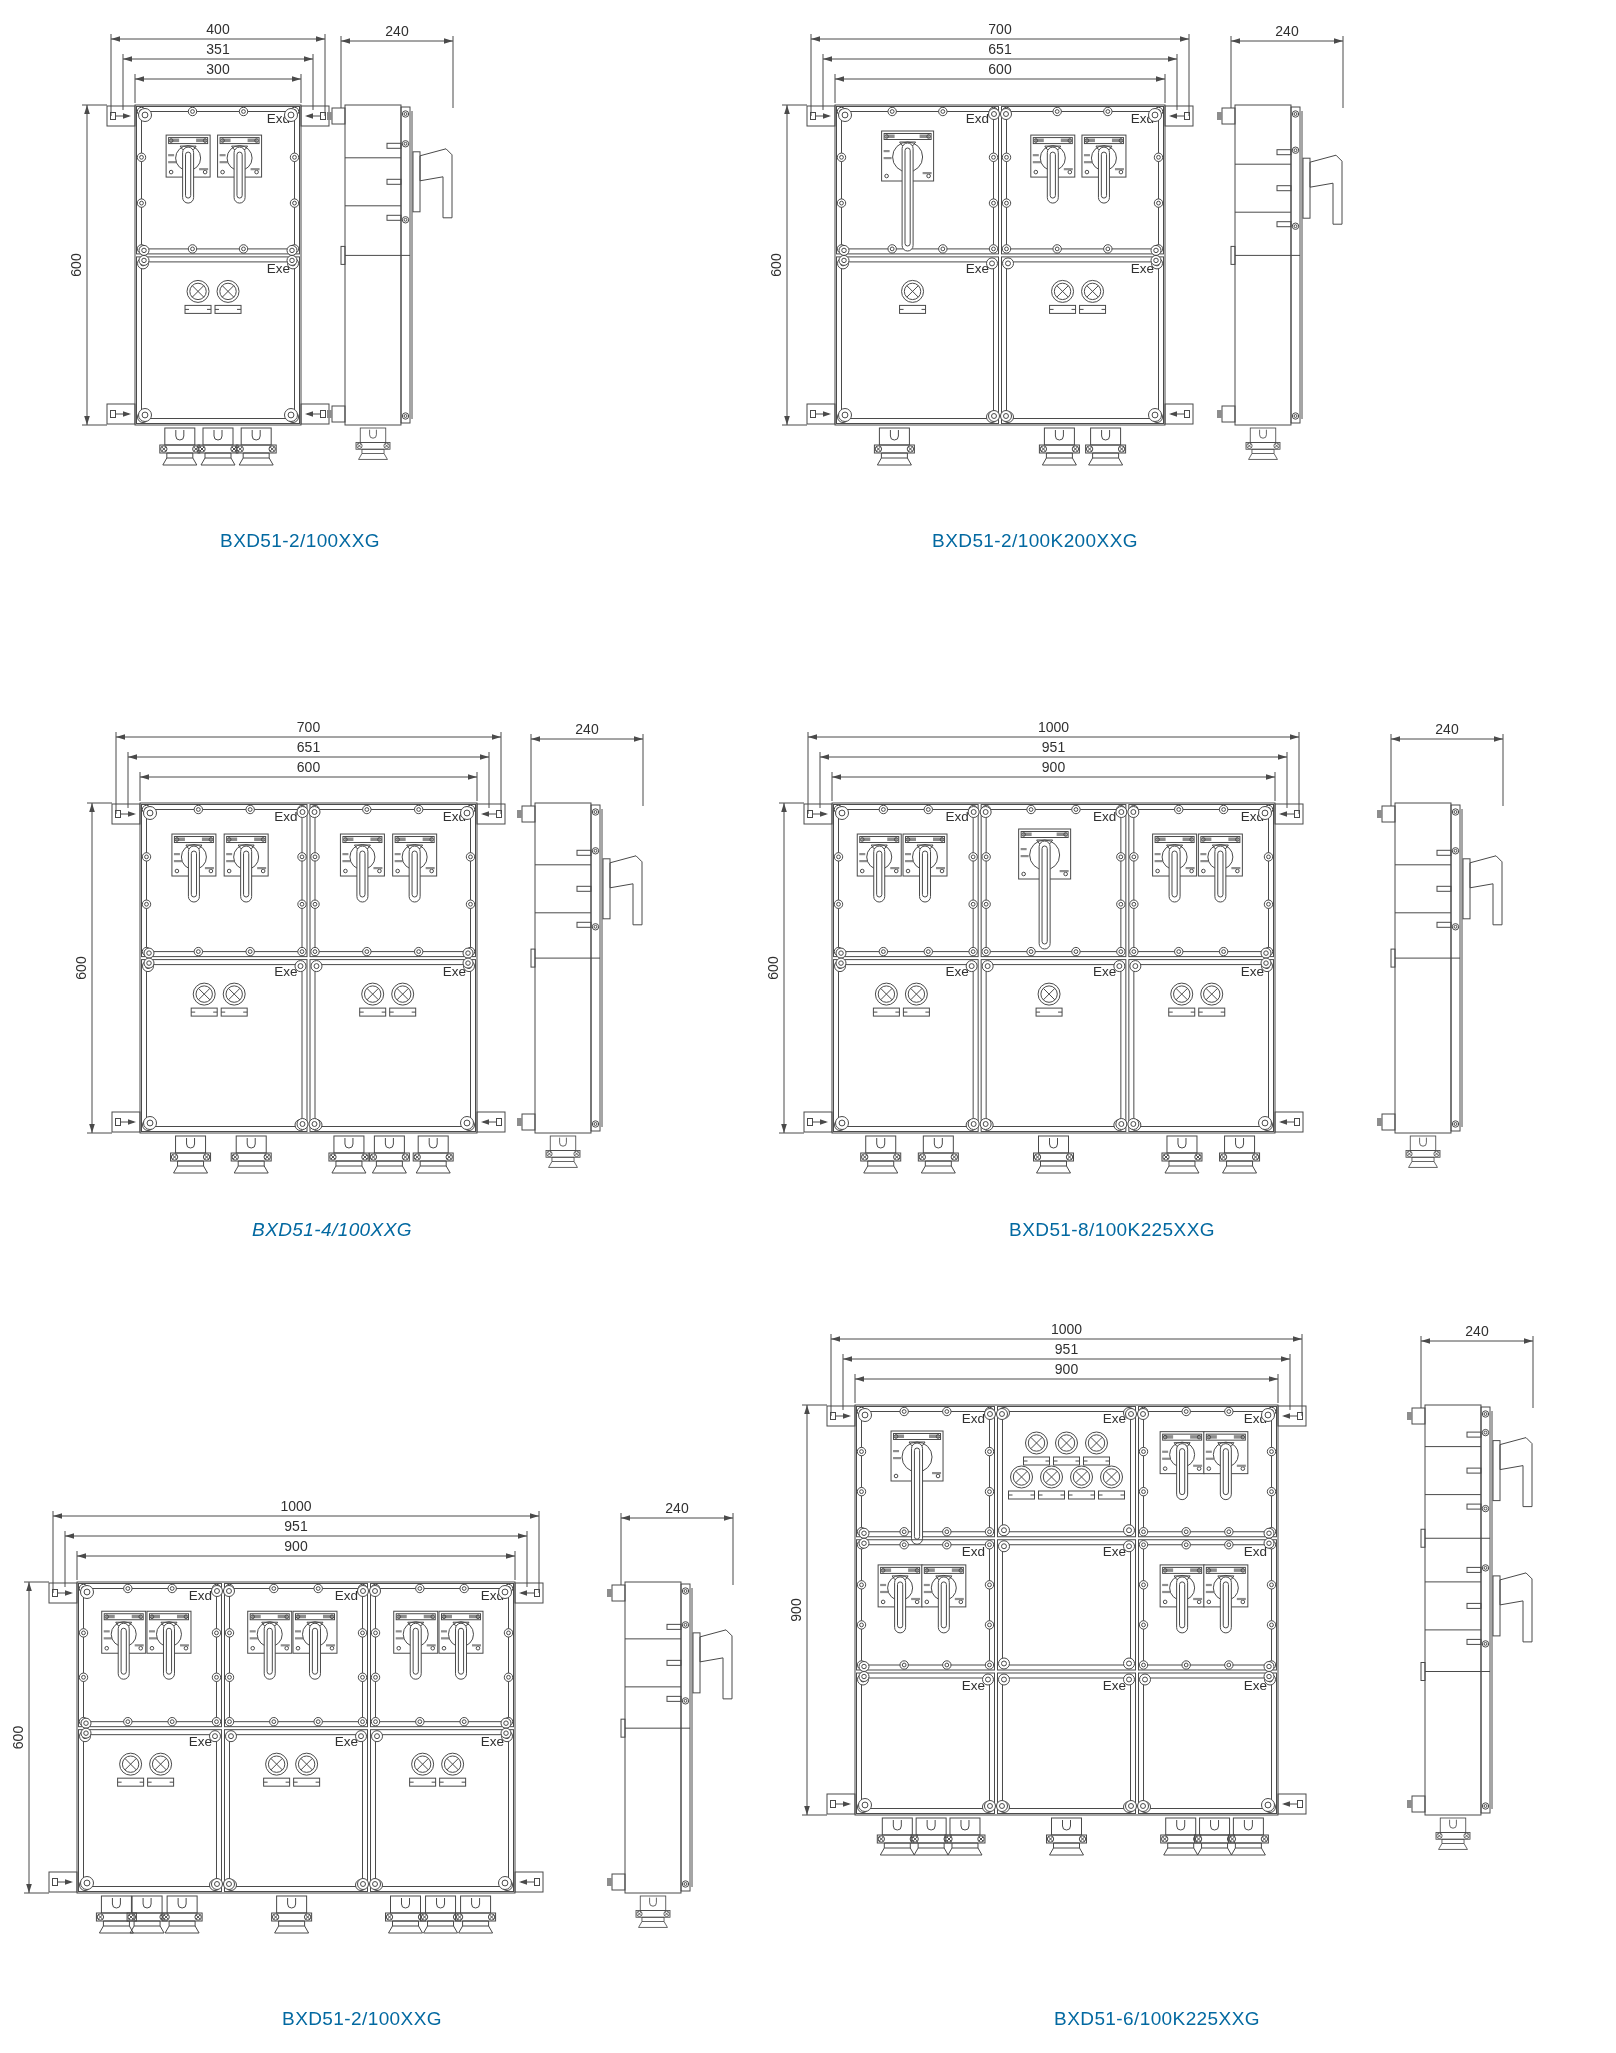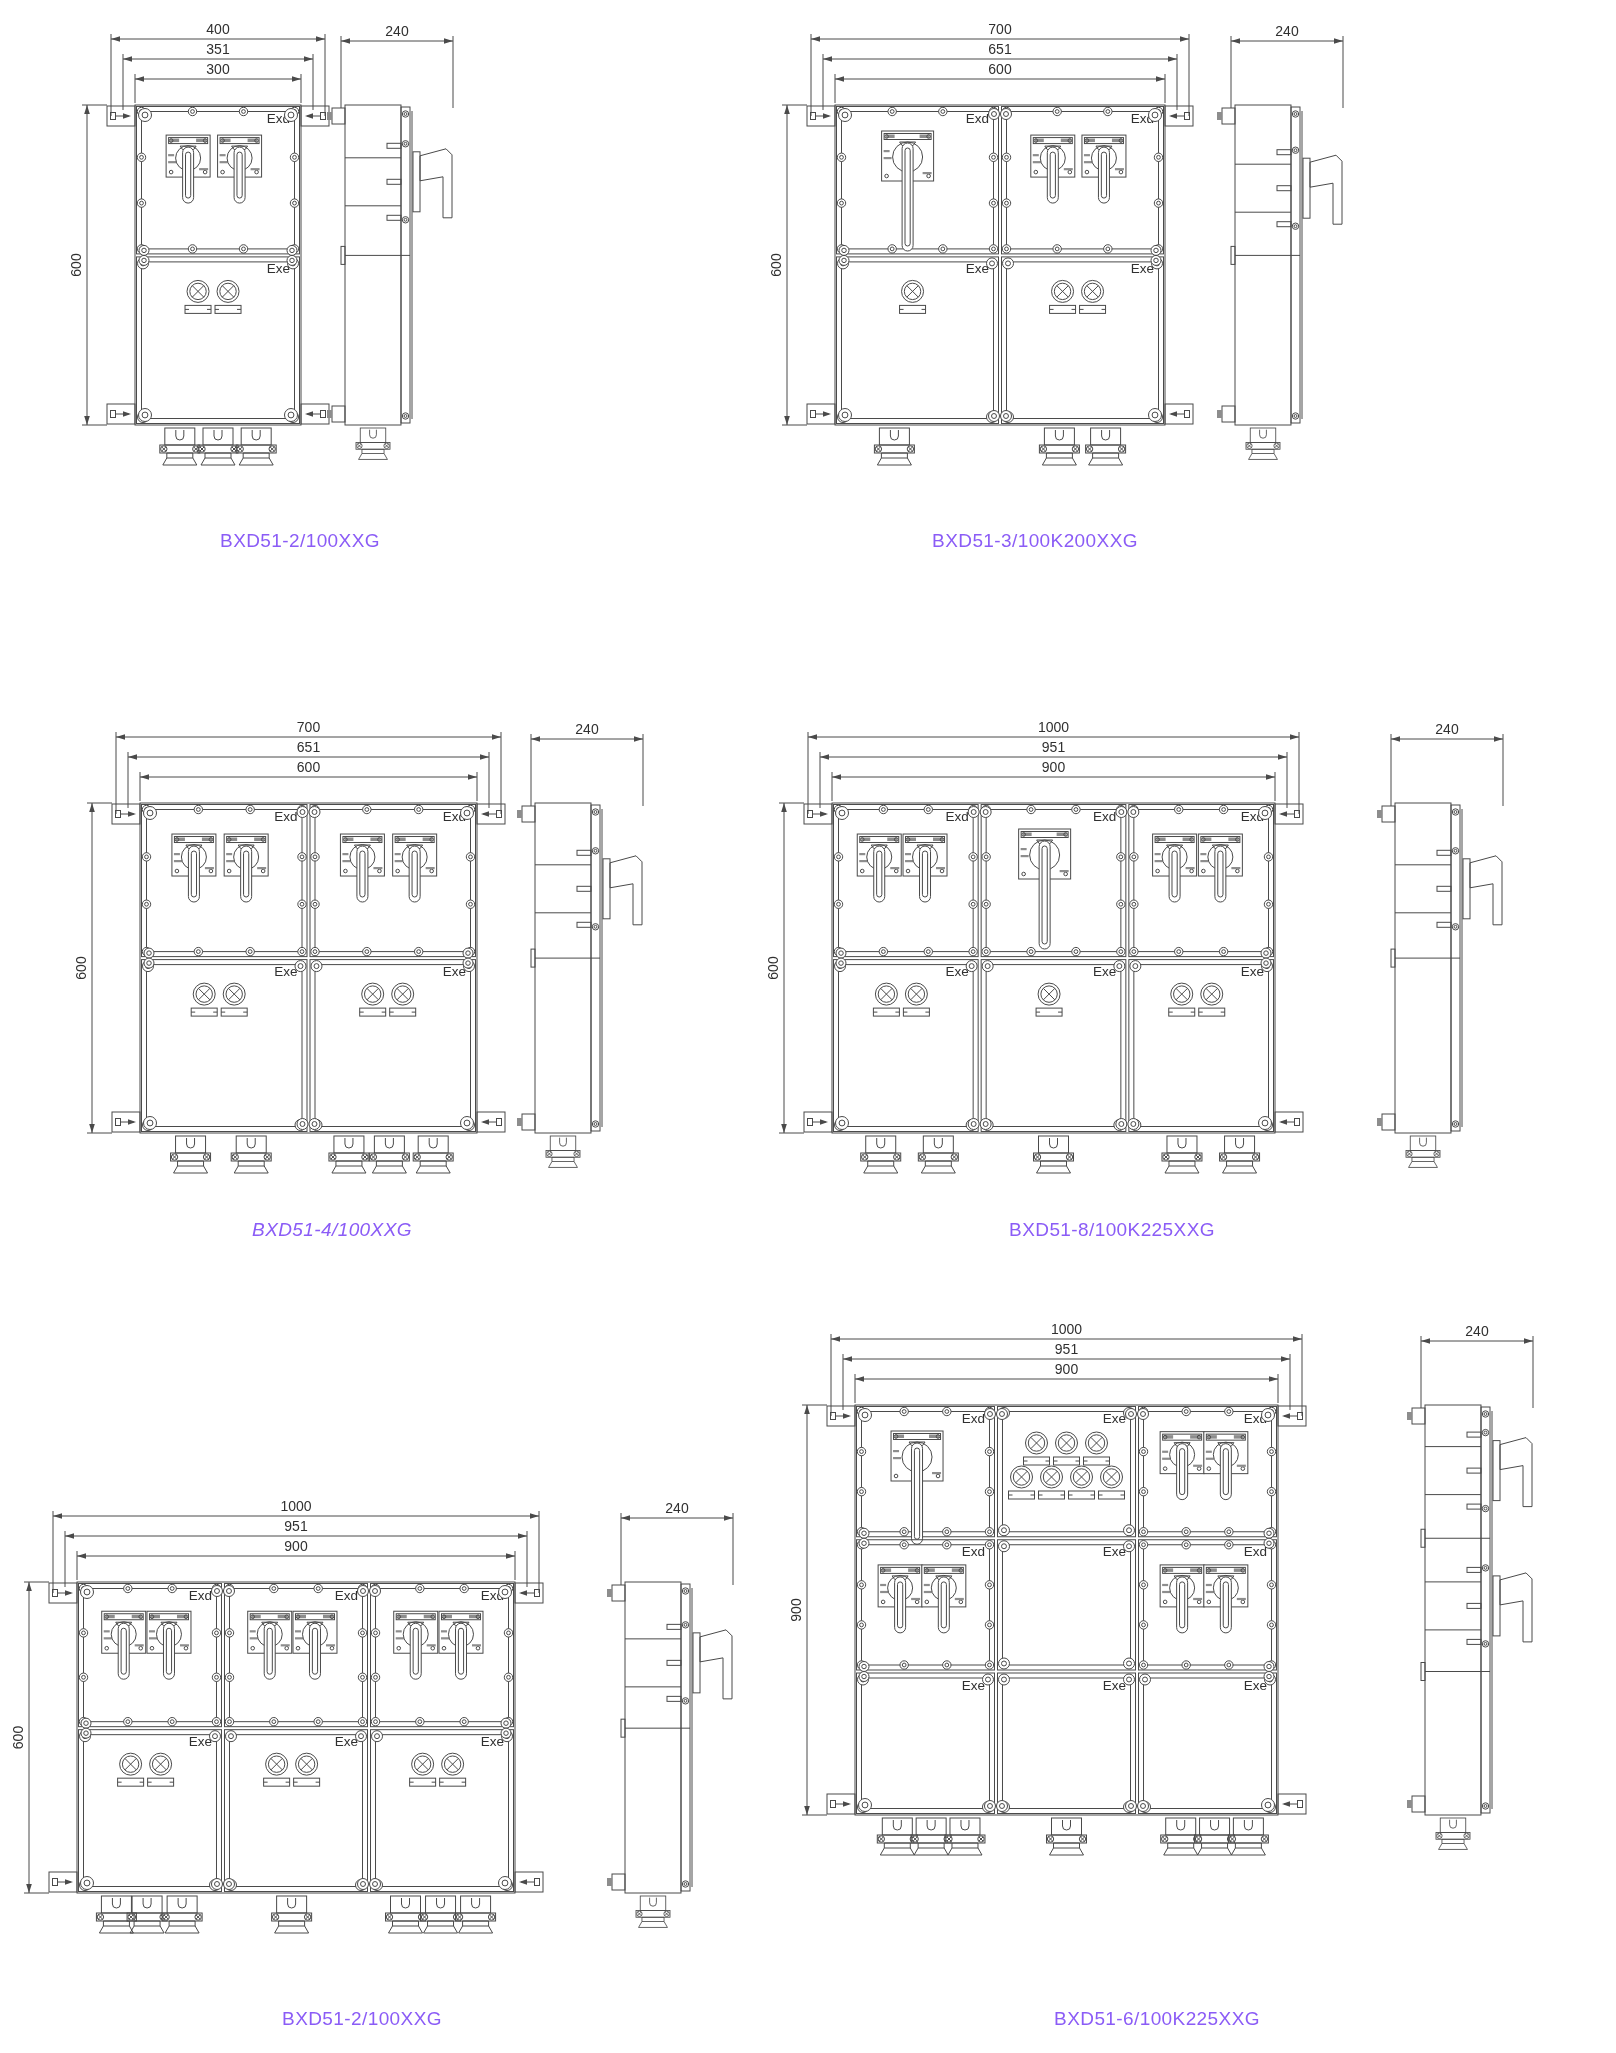--- a/index.html
+++ b/index.html
@@ -7,21 +7,21 @@
           font-family:"Liberation Sans", sans-serif;}
   #drawing{position:absolute;left:0;top:0;}
   #drawing *{stroke:#4a4a4a;fill:none;stroke-width:1;}
   #drawing .arr{fill:#4a4a4a;stroke:none;}
   #drawing .fillg{fill:#8d8d8d;stroke:none;}
   #drawing .wfill{fill:#ffffff;}
   #drawing text{fill:#303030;stroke:none;font-family:"Liberation Sans", sans-serif;}
   #drawing text.d{font-size:14px;}
   #drawing text.lab{font-size:13.5px;}
   .caption{position:absolute;width:440px;transform:translateX(-50%);text-align:center;
-           font-size:19px;letter-spacing:0.4px;color:#8b5cf6;white-space:nowrap;}
+           font-size:19px;letter-spacing:0.4px;color:#0369a1;white-space:nowrap;}
 </style>
 </head>
 <body>
 
 <div id="canvas">
   <svg id="drawing" width="1616" height="2053">
       <g>
         <g>
           <rect x="135" y="105" width="166" height="320"></rect>
           <g>
@@ -3408,18 +3408,18 @@
             <line x1="1421" y1="1336" x2="1421" y2="1408"></line>
             <line x1="1533" y1="1336" x2="1533" y2="1408"></line>
             <polygon points="1421,1341 1430,1338.2 1430,1343.8" class="arr"></polygon>
             <polygon points="1533,1341 1524,1338.2 1524,1343.8" class="arr"></polygon>
             <text x="1477" y="1336" text-anchor="middle" class="d">240</text>
           </g>
         </g>
       </g>
     </svg>
   <div class="caption" style="left:300px;top:530px;">BXD51-2/100XXG</div>
-  <div class="caption" style="left:1035px;top:530px;">BXD51-3/100K200XXG</div>
+  <div class="caption" style="left:1035px;top:530px;">BXD51-2/100K200XXG</div>
   <div class="caption" style="left:332px;top:1219px;font-style:italic;">BXD51-4/100XXG</div>
   <div class="caption" style="left:1112px;top:1219px;">BXD51-8/100K225XXG</div>
   <div class="caption" style="left:362px;top:2008px;">BXD51-2/100XXG</div>
   <div class="caption" style="left:1157px;top:2008px;">BXD51-6/100K225XXG</div>
 </div>
 
 </body></html>

